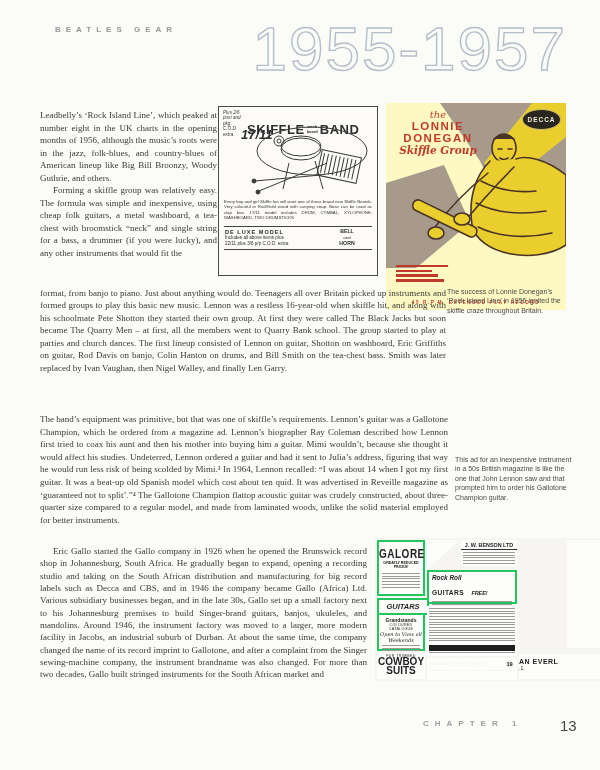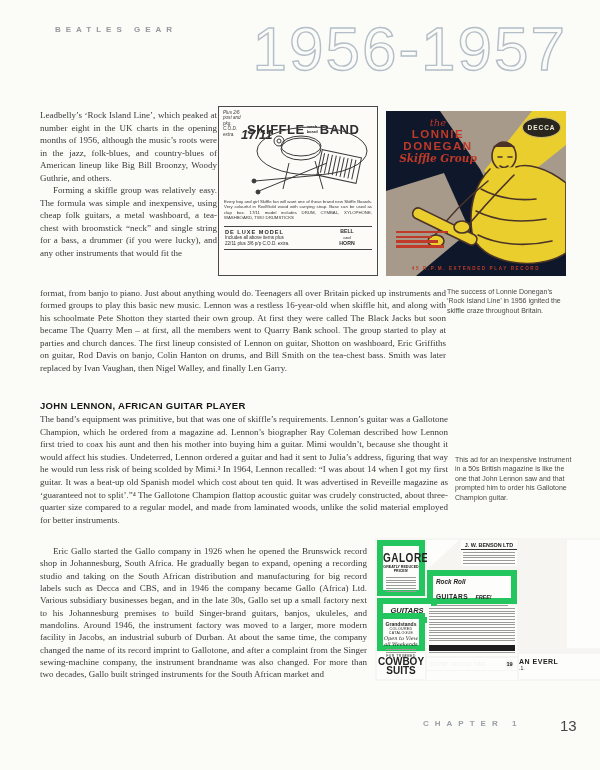--- a/index.html
+++ b/index.html
@@ -43,41 +43,41 @@
   .deluxe-box{position:absolute;left:5px;top:119px;width:146px;border-top:1px solid #444;
               border-bottom:1px solid #444;padding:2px 1px;display:flex;}
   .deluxe-left{width:102px;font-size:4.6px;line-height:6px;}
   .deluxe-title{font-weight:bold;font-size:5.6px;letter-spacing:1px;}
   .deluxe-right{width:40px;text-align:center;font-weight:bold;font-size:5.2px;line-height:5.8px;}
   .deluxe-right .mid{font-weight:normal;font-size:4.4px;}
   .ad-addr{position:absolute;left:0;bottom:2px;width:100%;text-align:center;font-weight:bold;
            font-size:8.4px;letter-spacing:0.2px;border-top:1px solid #444;padding-top:3px;}
 
   
-  .sleeve{left:386px;top:111px;width:180px;height:165px;background:#0f172a;overflow:hidden;}
+  .sleeve{left:386px;top:103px;width:180px;height:207px;background:#fef9c3;overflow:hidden;}
   .sleeve-title{position:absolute;left:10px;top:6px;width:84px;color:#bf3a28;text-align:center;}
   .sl-the{font-style:italic;font-size:10px;font-family:"DejaVu Serif",serif;}
   .sl-name{font-family:Liberation Sans, sans-serif;font-weight:bold;font-size:11.5px;letter-spacing:1.5px;text-align:center;}
   .sl-group{font-style:italic;font-weight:bold;font-size:10.5px;font-family:"DejaVu Serif",serif;}
   .decca-badge{position:absolute;right:5px;top:6px;width:37px;height:19px;background:#29261f;
                border:1px solid #c9b96a;border-radius:50%;color:#f3eed9;text-align:center;
                font-family:"Liberation Sans",sans-serif;font-weight:bold;font-size:6.5px;
                line-height:19px;letter-spacing:1px;}
   .track-lines{position:absolute;left:10px;bottom:26px;}
   .track-lines div{height:2.4px;background:#bf3a28;margin-bottom:2.4px;}
   .sleeve-format{position:absolute;left:0;bottom:5px;width:100%;text-align:center;color:#bf3a28;
                  font-family:"Liberation Sans",sans-serif;font-weight:bold;font-size:4.6px;
                  letter-spacing:1.6px;}
 
   
   .collage{left:375px;top:538px;width:225px;height:143px;background:#f6f5f1;
            font-family:"Liberation Sans",sans-serif;color:#222;}
   .collage .box{position:absolute;background:#fdfdfb;}
   .np{background-image:repeating-linear-gradient(#9b9b98 0px,#9b9b98 1px,transparent 1px,transparent 2.7px);}
-  .bordered{border:6px solid #22c55e;}
+  .bordered{border:2px solid #22c55e;}
   .c-galore{left:2px;top:2px;width:48px;height:56px;text-align:center;padding-top:6px;box-sizing:border-box;}
   .galore-word{font-weight:bold;font-size:10px;letter-spacing:0.5px;transform:scaleY(1.2);}
   .galore-sub{font-size:3.6px;font-weight:bold;margin-top:2px;}
   .c-galore .np{height:16px;margin:4px 3px 0;}
   .c-garages{left:2px;top:60px;width:48px;height:13px;text-align:center;font-weight:bold;
              font-style:italic;font-size:7.5px;line-height:13px;}
   .c-catalogue{left:2px;top:75px;width:48px;height:38px;text-align:center;padding-top:2px;box-sizing:border-box;}
   .cat-1{font-weight:bold;font-size:5px;}
   .cat-2{font-size:3.6px;letter-spacing:0.3px;}
   .cat-3{font-family:"DejaVu Serif",serif;font-style:italic;font-size:5px;line-height:6px;}
@@ -123,21 +123,21 @@
   .footer-chapter{left:423px;top:719px;font-family:"Liberation Sans",sans-serif;font-weight:bold;
                   font-size:8px;letter-spacing:6px;color:#9aa0a4;}
   .page-number{left:560px;top:709px;font-family:"Liberation Sans",sans-serif;font-size:15px;color:#464646;margin-top:8px;}
 </style>
 </head>
 <body>
 
 <div class="page">
 
   <div class="abs book-title">BEATLES GEAR</div>
-  <div class="abs year-range">1956-1957</div>
+  <div class="abs year-range">1955-1957</div>
 
   <div class="abs col-narrow">
     <p class="just">Leadbelly’s ‘Rock Island Line’, which peaked at number eight in the UK charts in the opening months of 1956, although the music’s roots were in the jazz, folk-blues, and country-blues of American lineup like Big Bill Broonzy, Woody Guthrie, and others.</p>
     <p class="just indent">Forming a skiffle group was relatively easy. The formula was simple and inexpensive, using cheap folk guitars, a metal washboard, a tea-chest with broomstick “neck” and single string for a bass, a drummer (if you were lucky), and any other instruments that would fit the</p>
   </div>
 
   <div class="abs skiffle-ad">
     <div class="ad-head">
       <div class="plus-note">Plus 2/6 post and pkg. C.O.D. extra.</div>
       <div class="ad-title">
@@ -216,21 +216,20 @@
       <div style="width:42px"></div>
       <div style="width:48px"></div>
     </div>
     <div class="sleeve-format">45 R.P.M. EXTENDED PLAY RECORD</div>
   </div>
 
   <div class="abs caption cap1">The success of Lonnie Donegan’s ‘Rock Island Line’ in 1956 ignited the skiffle craze throughout Britain.</div>
 
   <p class="abs just block-b">format, from banjo to piano. Just about anything would do. Teenagers all over Britain picked up instruments and formed groups to play this basic new music. Lennon was a restless 16-year-old when skiffle hit, and along with his schoolmate Pete Shotton they started their own group. At first they were called The Black Jacks but soon became The Quarry Men – at first, all the members went to Quarry Bank school. The group started to play at parties and church dances. The first lineup consisted of Lennon on guitar, Shotton on washboard, Eric Griffiths on guitar, Rod Davis on banjo, Colin Hanton on drums, and Bill Smith on the tea-chest bass. Smith was later replaced by Ivan Vaughan, then Nigel Walley, and finally Len Garry.</p>
 
-  <h2 class="abs section-heading">JOHN LENNON, AFRICAN GUITAR PLAYER</h2>
 
   <p class="abs just block-c">The band’s equipment was primitive, but that was one of skiffle’s requirements. Lennon’s guitar was a Gallotone Champion, which he ordered from a magazine ad. Lennon’s biographer Ray Coleman described how Lennon first tried to coax his aunt and then his mother into buying him a guitar. Mimi wouldn’t, because she thought it would affect his studies. Undeterred, Lennon ordered a guitar and had it sent to Julia’s address, figuring that way he would run less risk of being scolded by Mimi.³ In 1964, Lennon recalled: “I was about 14 when I got my first guitar. It was a beat-up old Spanish model which cost about ten quid. It was advertised in Reveille magazine as ‘guaranteed not to split’.”⁴ The Gallotone Champion flattop acoustic guitar was crudely constructed, about three-quarter size compared to a regular model, and made from laminated woods, unlike the solid material employed for better instruments.</p>
 
   <div class="abs caption cap2">This ad for an inexpensive instrument in a 50s British magazine is like the one that John Lennon saw and that prompted him to order his Gallotone Champion guitar.</div>
 
   <p class="abs just block-d indent">Eric Gallo started the Gallo company in 1926 when he opened the Brunswick record shop in Johannesburg, South Africa. He gradually began to expand, opening a recording studio and taking on the South African distribution and manufacturing for big record labels such as Decca and CBS, and in 1946 the company became Gallo (Africa) Ltd. Various subsidiary businesses began, and in the late 30s, Gallo set up a small factory next to his Johannesburg premises to build Singer-brand guitars, banjos, ukuleles, and mandolins. Around 1946, the instrument factory was moved to a larger, more modern facility in Jacobs, an industrial suburb of Durban. At about the same time, the company changed the name of its record imprint to Gallotone, and after a complaint from the Singer sewing-machine company, the instrument brandname was also changed. For more than two decades, Gallo built stringed instruments for the South African market and</p>
 
   <div class="abs collage">
     <div class="box bordered c-galore">
       <div class="galore-word">GALORE</div>

